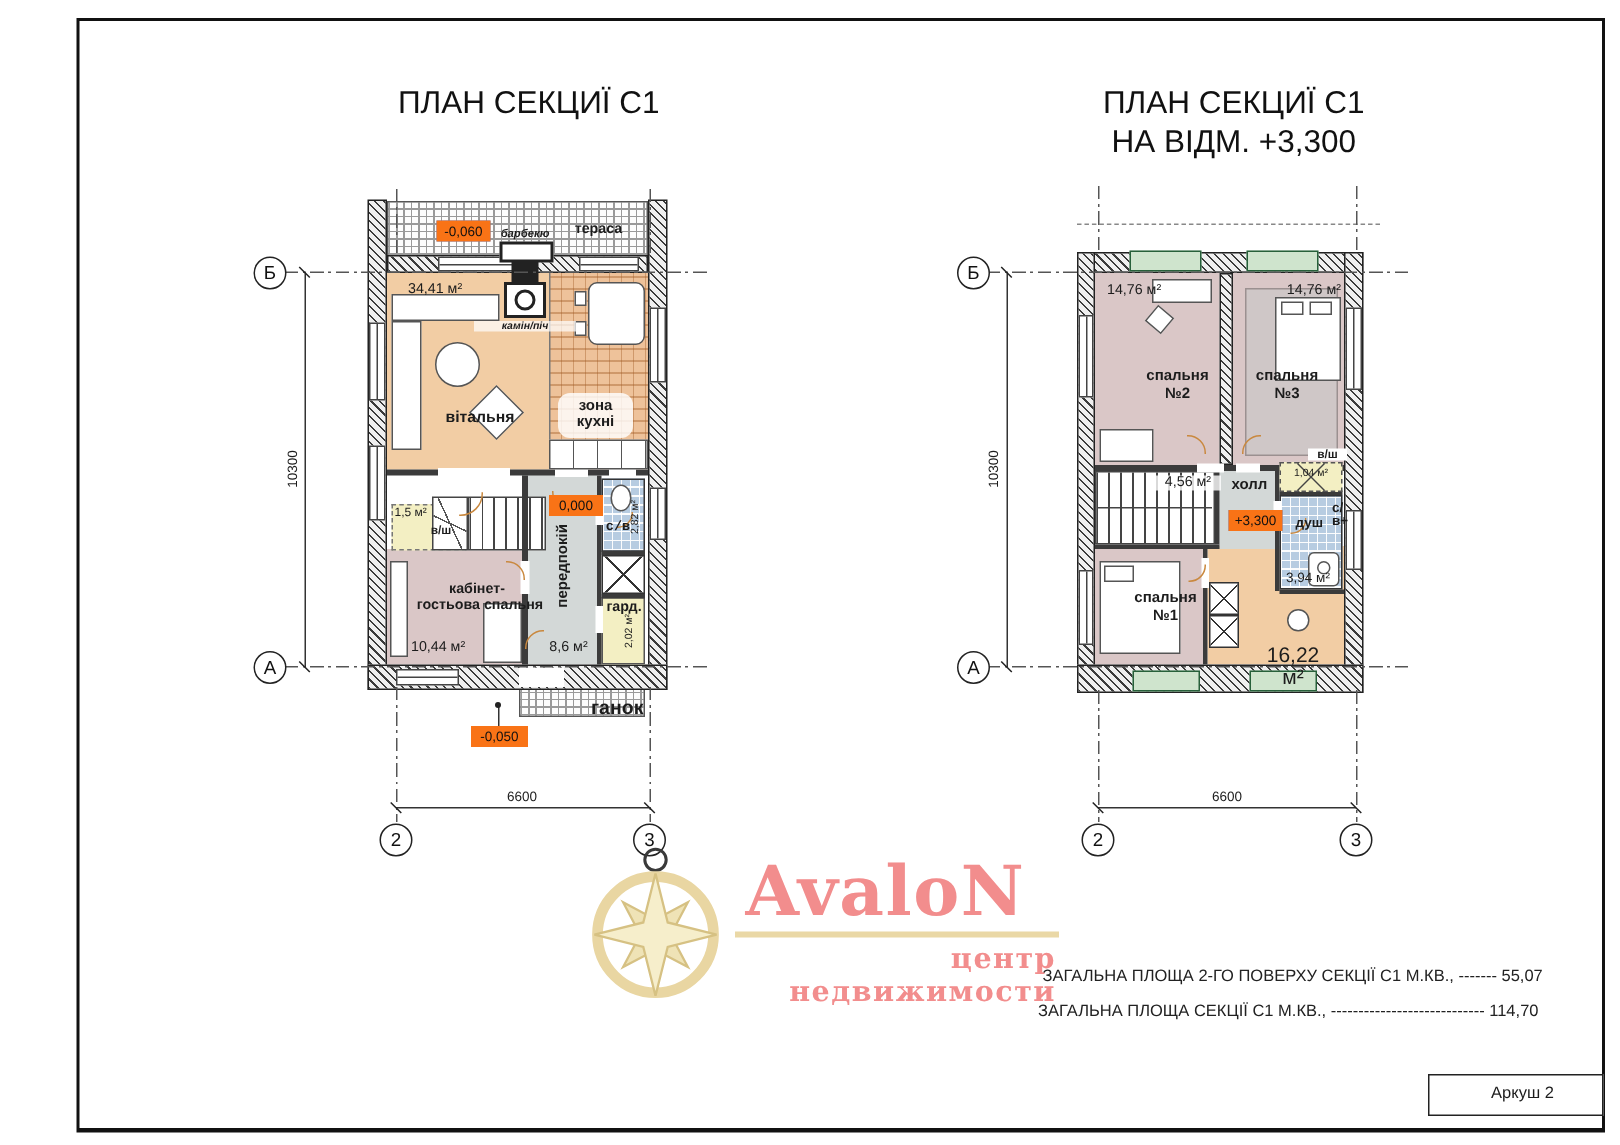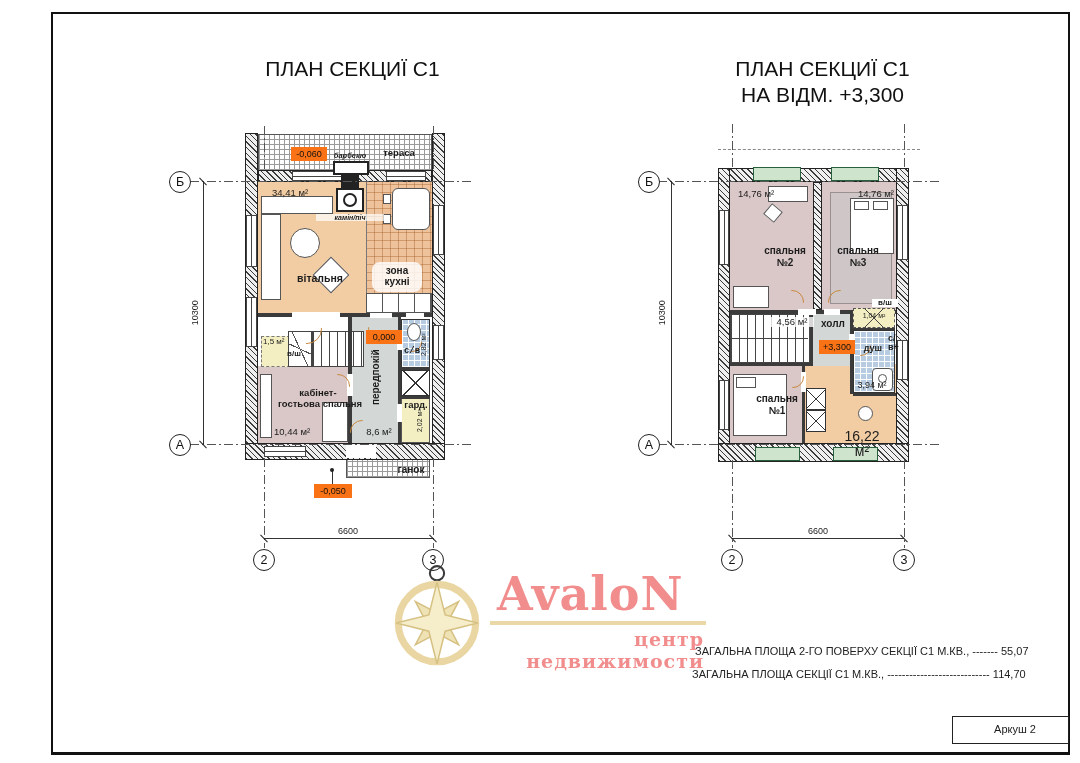--- a/index.html
+++ b/index.html
@@ -204,21 +204,21 @@
   <div class="abs lbl b" style="left:272px;top:399px;width:96px;font-size:9.5px;">гостьова спальня</div>
   <div class="abs lbl" style="left:274px;top:427px;width:50px;font-size:9.5px;text-align:left;">10,44 м²</div>
   <div class="abs lbl b rot" style="left:331px;top:372px;width:90px;font-size:10px;">передпокій</div>
   <div class="abs lbl" style="left:359px;top:427px;width:40px;font-size:9.5px;">8,6 м²</div>
   <div class="abs lbl b" style="left:400px;top:347px;width:24px;font-size:9px;font-family:Liberation Mono, monospace;">с/в</div>
   <div class="abs lbl rot" style="left:407px;top:341px;width:34px;font-size:7px;">2,82 м²</div>
   <div class="abs lbl b" style="left:400px;top:400px;width:32px;font-size:9.5px;">гард.</div>
   <div class="abs lbl rot" style="left:403px;top:417px;width:34px;font-size:7px;">2,02 м²</div>
 
   <div class="abs grid" style="left:346px;top:458px;width:84px;height:20px;"></div>
-  <div class="abs lbl b" style="left:394px;top:465px;width:34px;font-size:10px;">ганок</div>
+  <div class="abs lbl b" style="left:394px;top:465px;width:34px;font-size:13px;">ганок</div>
   <div class="abs sol-v" style="left:332px;top:470px;height:14px;"></div>
   <div class="abs" style="left:330px;top:468px;width:4px;height:4px;border-radius:50%;background:#222;z-index:6;"></div>
   <div class="abs lvl" style="left:314px;top:484px;width:38px;height:13px;">
       <span>-0,050</span>
     </div>
 
   <div class="abs title" style="left:680px;top:56px;width:285px;">
     <div>ПЛАН СЕКЦИЇ С1</div>
     <div>НА ВІДМ. +3,300</div>
   </div>

